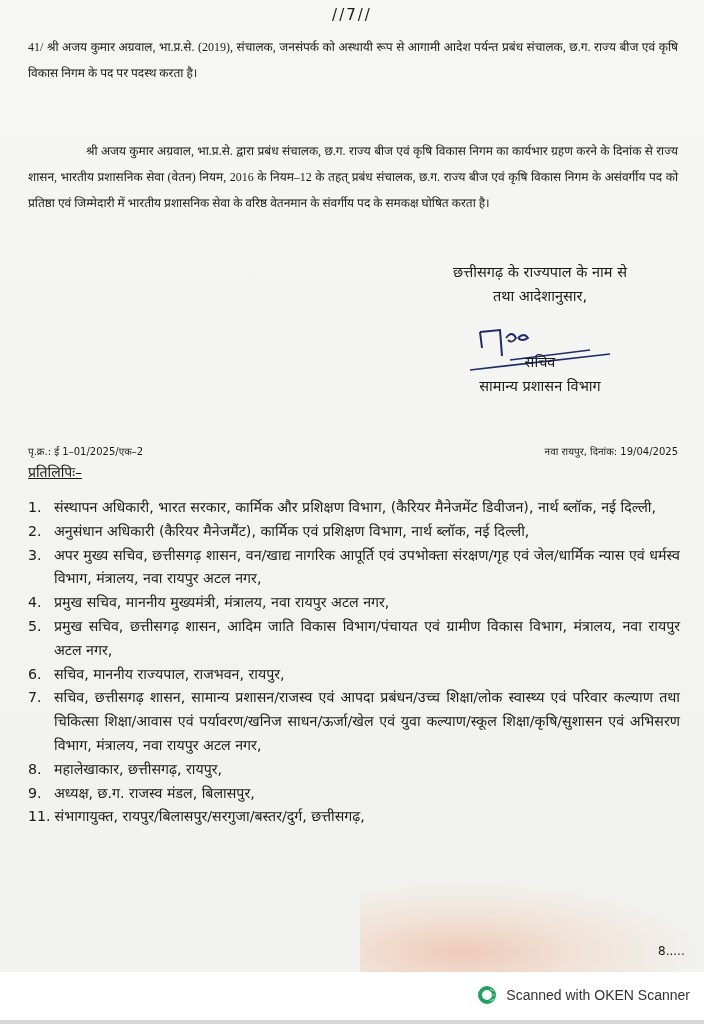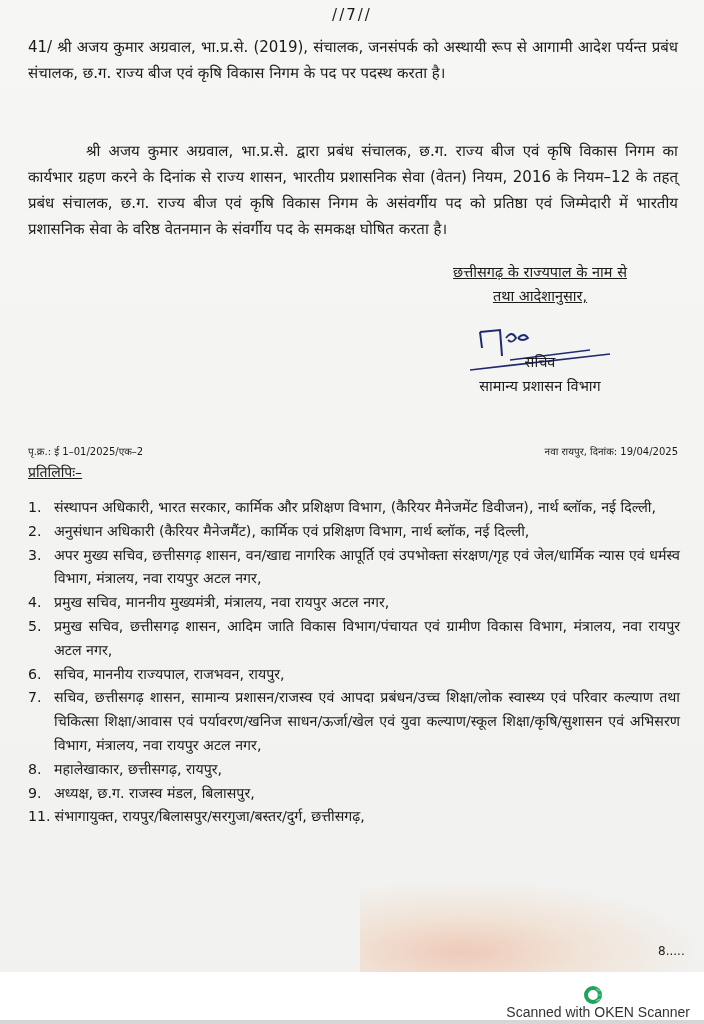--- a/index.html
+++ b/index.html
@@ -13,41 +13,41 @@
   .page {
     position: absolute; left: 0; top: 0; width: 704px; height: 972px;
     background: linear-gradient(180deg, #f6f6f4 0%, #f1f1ef 100%);
     overflow: hidden;
   }
   .stain {
     position: absolute; left: 360px; top: 880px; width: 340px; height: 120px;
     background: radial-gradient(ellipse at 30% 60%, rgba(236,170,140,0.55) 0%, rgba(240,200,170,0.35) 35%, rgba(244,244,242,0) 70%);
   }
   .pagenum { position: absolute; top: 6px; left: 0; width: 704px; text-align: center; font-size: 15px; letter-spacing: 2px; }
-  .para { position: absolute; left: 28px; width: 650px; font-size: 15px; line-height: 26px; text-align: justify; }
+  .para { position: absolute; left: 28px; width: 650px; font-size: 12px; line-height: 26px; text-align: justify; font-family: Liberation Serif, serif; }
   .p1 { top: 34px; }
   .p2 { top: 138px; text-indent: 58px; }
   .sigblock { position: absolute; left: 380px; width: 320px; text-align: center; font-size: 14.5px; line-height: 24px; }
-  .sig1 { top: 260px; text-decoration: underline; }
+  .sig1 { top: 260px; }
   .signature { position: absolute; left: 470px; top: 320px; width: 150px; height: 60px; }
   .sig2 { top: 350px; }
   .refrow { position: absolute; left: 28px; top: 440px; width: 650px; font-size: 10px; line-height: 24px; }
   .refrow .left { float: left; }
   .refrow .right { float: right; margin-left: 21px; }
   .copyhead { position: absolute; left: 28px; top: 462px; font-size: 14px; text-decoration: underline; }
   .list { position: absolute; left: 28px; top: 496px; width: 652px; font-size: 14.2px; line-height: 23.8px; }
   .li { display: flex; }
   .li .num { flex: 0 0 auto; min-width: 22px; padding-right: 4px; }
   .li .txt { flex: 1; text-align: justify; }
   .cont { position: absolute; left: 658px; top: 944px; font-size: 12px; }
   .footer {
     position: absolute; left: 0; top: 972px; width: 704px; height: 52px; background: #ffffff;
     border-bottom: 4px solid #d6d6d6; box-sizing: border-box;
   }
-  .scanner { position: absolute; right: 14px; top: 14px; display: flex; align-items: center; font-size: 14px; color: #333; font-family: "Liberation Sans", sans-serif; flex-direction: column; }
+  .scanner { position: absolute; right: 14px; top: 14px; display: flex; align-items: center; font-size: 14px; color: #333; font-family: "Liberation Sans", sans-serif; }
   .scanner .logo { width: 18px; height: 18px; margin-right: 10px; }
 </style>
 </head>
 <body>
 
 <div class="page">
   <div class="stain"></div>
 
   <div class="pagenum">//7//</div>
 

